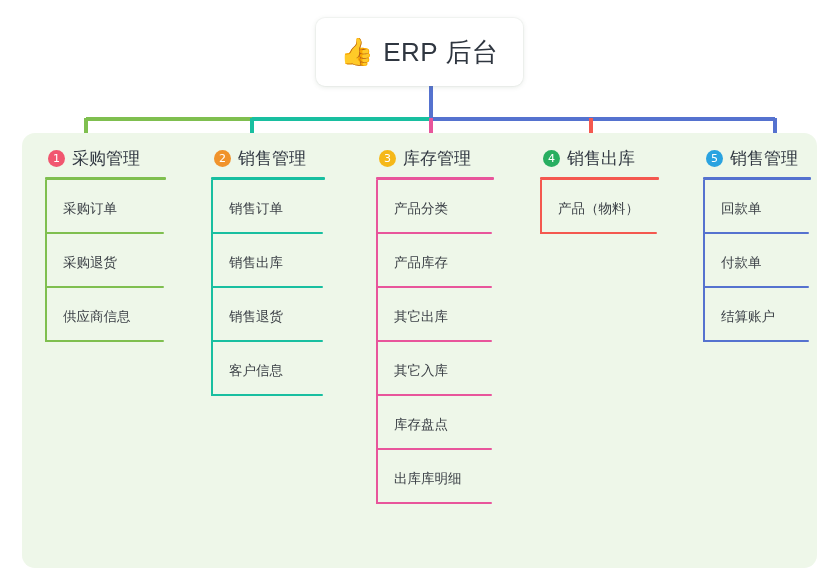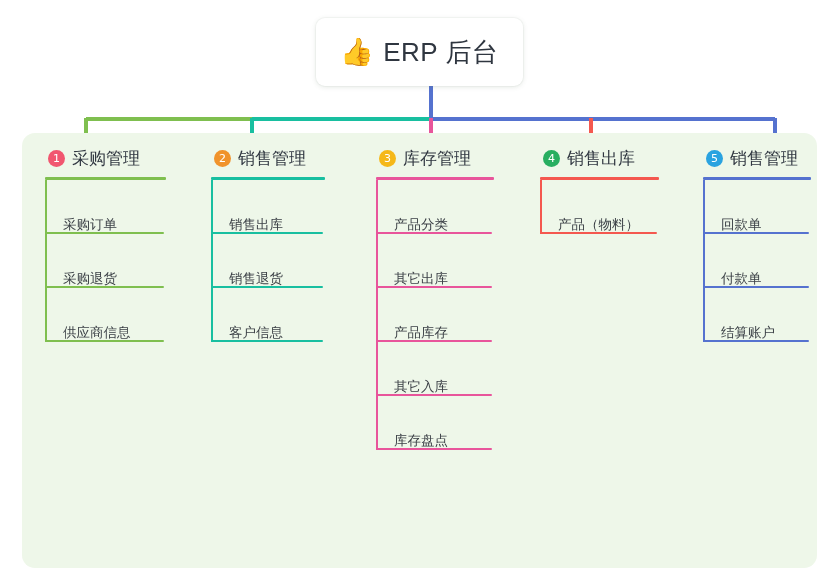--- a/index.html
+++ b/index.html
@@ -119,21 +119,21 @@
     height: 54px;
     box-sizing: border-box;
     display: flex;
     align-items: flex-end;
     padding-left: 35px;
   }
   .item-label {
     font-size: 13.5px;
     color: #3a3f45;
     white-space: nowrap;
-    padding-bottom: 0;
+    padding-bottom: 16px;
   }
   .item-rule {
     position: absolute;
     left: 17px;
     bottom: 0;
     height: 2px;
     border-radius: 1px;
   }
 </style>
 </head>
@@ -189,20 +189,24 @@
       </div>
       <div class="column" style="left: 194px; width: 150px;">
         <div class="col-head">
           <span class="badge" style="background: rgb(240, 147, 43);">2</span>
           <span class="col-title">销售管理</span>
         </div>
         <div class="head-rule" style="background: rgb(24, 191, 160); width: 114px; margin-left: 17px;"></div>
         <div class="items">
           <div class="spine" style="background: rgb(24, 191, 160);"></div>
           <div class="item">
+            <span class="item-label">销售订单</span>
+            <div class="item-rule" style="background: rgb(24, 191, 160); width: 112px;"></div>
+          </div>
+          <div class="item">
             <span class="item-label">销售出库</span>
             <div class="item-rule" style="background: rgb(24, 191, 160); width: 112px;"></div>
           </div>
           <div class="item">
             <span class="item-label">销售退货</span>
             <div class="item-rule" style="background: rgb(24, 191, 160); width: 112px;"></div>
           </div>
           <div class="item">
             <span class="item-label">客户信息</span>
             <div class="item-rule" style="background: rgb(24, 191, 160); width: 112px;"></div>
@@ -215,33 +219,37 @@
           <span class="col-title">库存管理</span>
         </div>
         <div class="head-rule" style="background: rgb(232, 85, 155); width: 118px; margin-left: 17px;"></div>
         <div class="items">
           <div class="spine" style="background: rgb(232, 85, 155);"></div>
           <div class="item">
             <span class="item-label">产品分类</span>
             <div class="item-rule" style="background: rgb(232, 85, 155); width: 116px;"></div>
           </div>
           <div class="item">
+            <span class="item-label">产品库存</span>
+            <div class="item-rule" style="background: rgb(232, 85, 155); width: 116px;"></div>
+          </div>
+          <div class="item">
             <span class="item-label">其它出库</span>
             <div class="item-rule" style="background: rgb(232, 85, 155); width: 116px;"></div>
           </div>
           <div class="item">
-            <span class="item-label">产品库存</span>
-            <div class="item-rule" style="background: rgb(232, 85, 155); width: 116px;"></div>
-          </div>
-          <div class="item">
             <span class="item-label">其它入库</span>
             <div class="item-rule" style="background: rgb(232, 85, 155); width: 116px;"></div>
           </div>
           <div class="item">
             <span class="item-label">库存盘点</span>
+            <div class="item-rule" style="background: rgb(232, 85, 155); width: 116px;"></div>
+          </div>
+          <div class="item">
+            <span class="item-label">出库库明细</span>
             <div class="item-rule" style="background: rgb(232, 85, 155); width: 116px;"></div>
           </div>
         </div>
       </div>
       <div class="column" style="left: 523px; width: 150px;">
         <div class="col-head">
           <span class="badge" style="background: rgb(39, 174, 96);">4</span>
           <span class="col-title">销售出库</span>
         </div>
         <div class="head-rule" style="background: rgb(244, 88, 79); width: 119px; margin-left: 17px;"></div>

